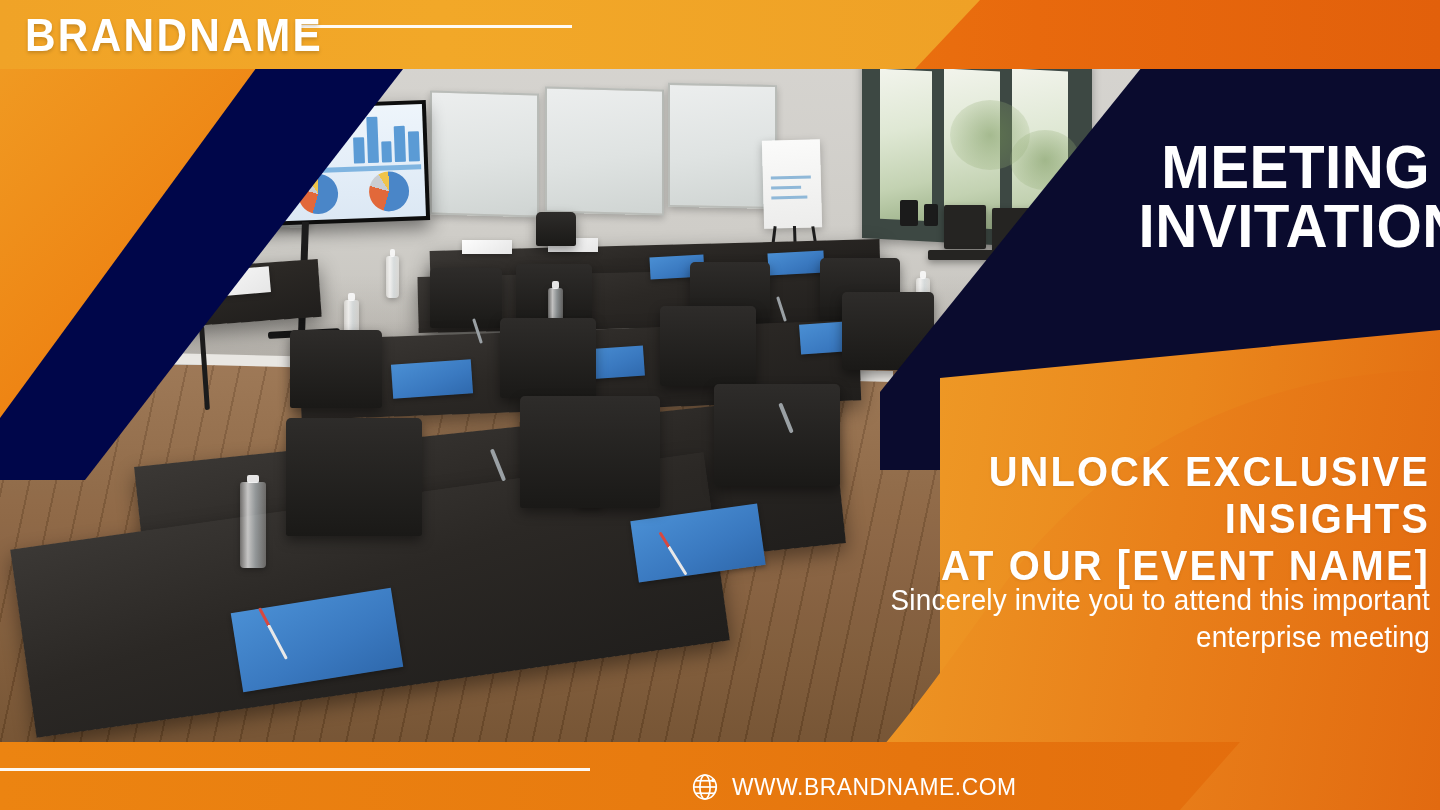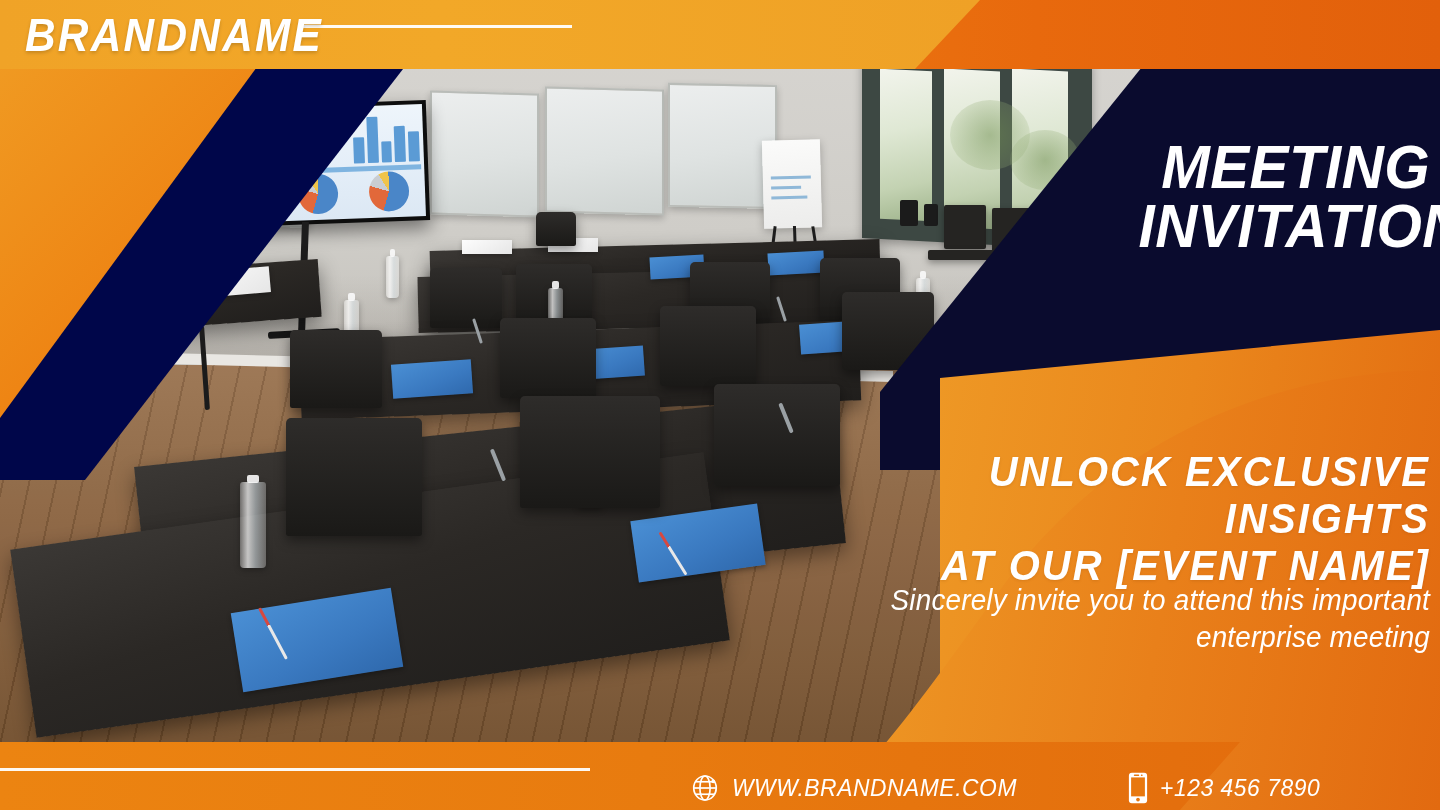--- a/index.html
+++ b/index.html
@@ -8,21 +8,20 @@
     padding: 0;
     background: #1a1a1a;
   }
   #poster {
     position: relative;
     width: 1440px;
     height: 810px;
     overflow: hidden;
     font-family: "Liberation Sans", sans-serif;
     background: #0A0B2E;
-    font-style: italic;
   }
 
   
   .photo {
     position: absolute;
     inset: 0;
     background: linear-gradient(#cfcdc9 0%, #c9c7c3 38%, #b8ada0 48%, #8a6a48 58%, #6d4e33 100%);
   }
   .p-wall {
     position: absolute; left: 0; top: 0; width: 100%; height: 48%;
@@ -493,27 +492,15 @@
           <ellipse cx="12" cy="12" rx="4.1" ry="9.6"></ellipse>
           <line x1="3" y1="12" x2="21" y2="12"></line>
           <line x1="4.4" y1="7" x2="19.6" y2="7"></line>
           <line x1="4.4" y1="17" x2="19.6" y2="17"></line>
           <circle cx="18.6" cy="6.6" r="1.5" fill="#FFFFFF" stroke="none"></circle>
         </svg>
       </span>
       <span class="contact-text">WWW.BRANDNAME.COM</span>
     </div>
 
-    <div class="contact-item">
-      <span>
-        <svg class="icon-svg" width="20" height="32" viewBox="0 0 16 26">
-          <rect x="0.6" y="0.6" width="14.8" height="24.8" rx="2.4" ry="2.4" fill="#FFFFFF"></rect>
-          <rect x="2.4" y="4.4" width="11.2" height="15.4" fill="#E8780F"></rect>
-          <rect x="4.6" y="2.1" width="4.4" height="1.1" rx="0.55" fill="#E8780F"></rect>
-          <rect x="10.3" y="2.1" width="1.5" height="1.1" rx="0.55" fill="#E8780F"></rect>
-          <circle cx="8" cy="22.4" r="1.5" fill="#E8780F"></circle>
-        </svg>
-      </span>
-      <span class="contact-text">+123 456 7890</span>
-    </div>
   </div>
 
 </div>
 
 </body></html>

